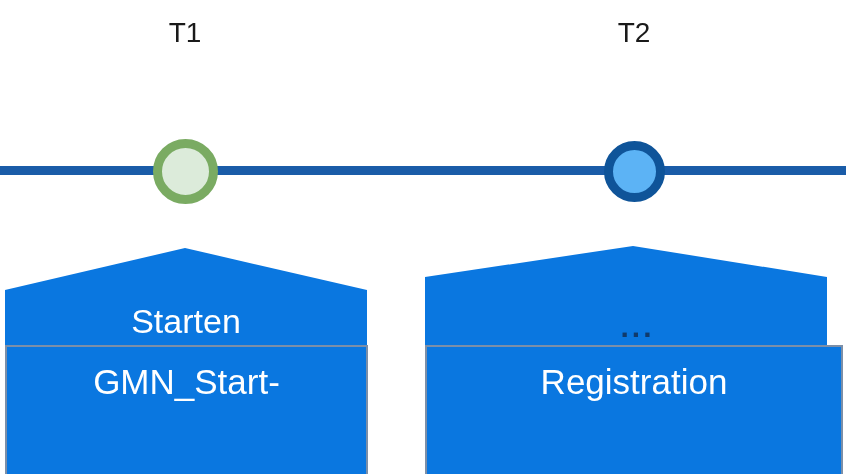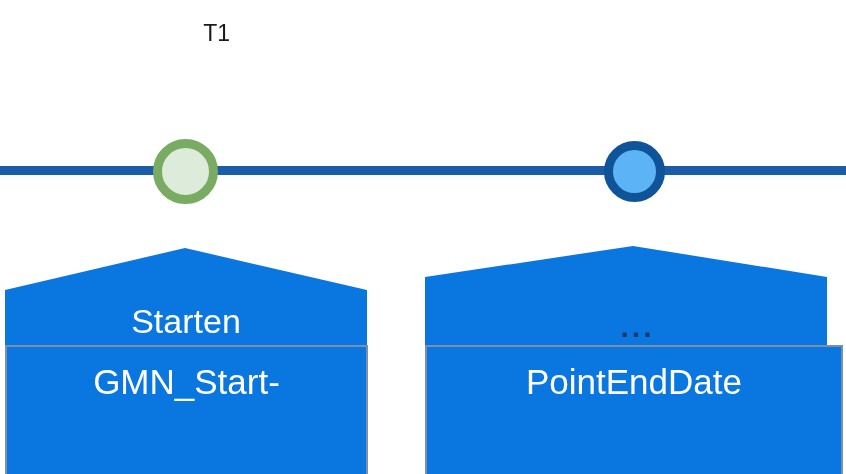--- a/index.html
+++ b/index.html
@@ -46,23 +46,23 @@
     width: 61px;
     height: 61px;
     background: #5cb3f5;
     border: 9px solid #0f5499;
   }
 
   
   .t-label {
     position: absolute;
     color: #1a1a1a;
-    font-size: 23px;
+    font-size: 28px;
     line-height: 30px;
-    text-align: right;
+    text-align: center;
     white-space: nowrap;
   }
   .t-label-1 { left: 140px; top: 18px; width: 90px; }
   .t-label-2 { left: 589px; top: 18px; width: 90px; }
 
   
   .event-group { position: absolute; }
   .group-left  { left: 0px;   top: 240px; width: 380px; height: 234px; padding-left: 36px; }
   .group-right { left: 420px; top: 240px; width: 426px; height: 234px; }
 
@@ -114,20 +114,21 @@
 </style>
 </head>
 <body>
 
 <div id="canvas">
 
   <div class="timeline-axis"></div>
 
   <div class="t-label t-label-1">T1</div>
 
+  <div class="t-label t-label-2">T2</div>
 
   <div class="marker marker-t1"></div>
 
   <div class="marker marker-t2"></div>
 
   <div class="event-group group-left">
 
     <svg class="roof-svg" width="380" height="110" viewBox="0 0 380 110">
       <polygon points="5,50 185,8 367,50 367,106 5,106" fill="#0a77e0"></polygon>
     </svg>
@@ -142,17 +143,17 @@
   <div class="event-group group-right">
 
     <svg class="roof-svg" width="426" height="110" viewBox="0 0 426 110">
       <polygon points="5,37 213,6 407,37 407,106 5,106" fill="#0a77e0"></polygon>
     </svg>
 
 
     <div class="roof-ellipsis roof-ellipsis-right">...</div>
 
     <div class="entity-box entity-box-right">
-      <span class="entity-line">PointEndDate</span>
+      <span class="entity-line">Registration</span>
     </div>
   </div>
 
 </div>
 
 </body></html>

